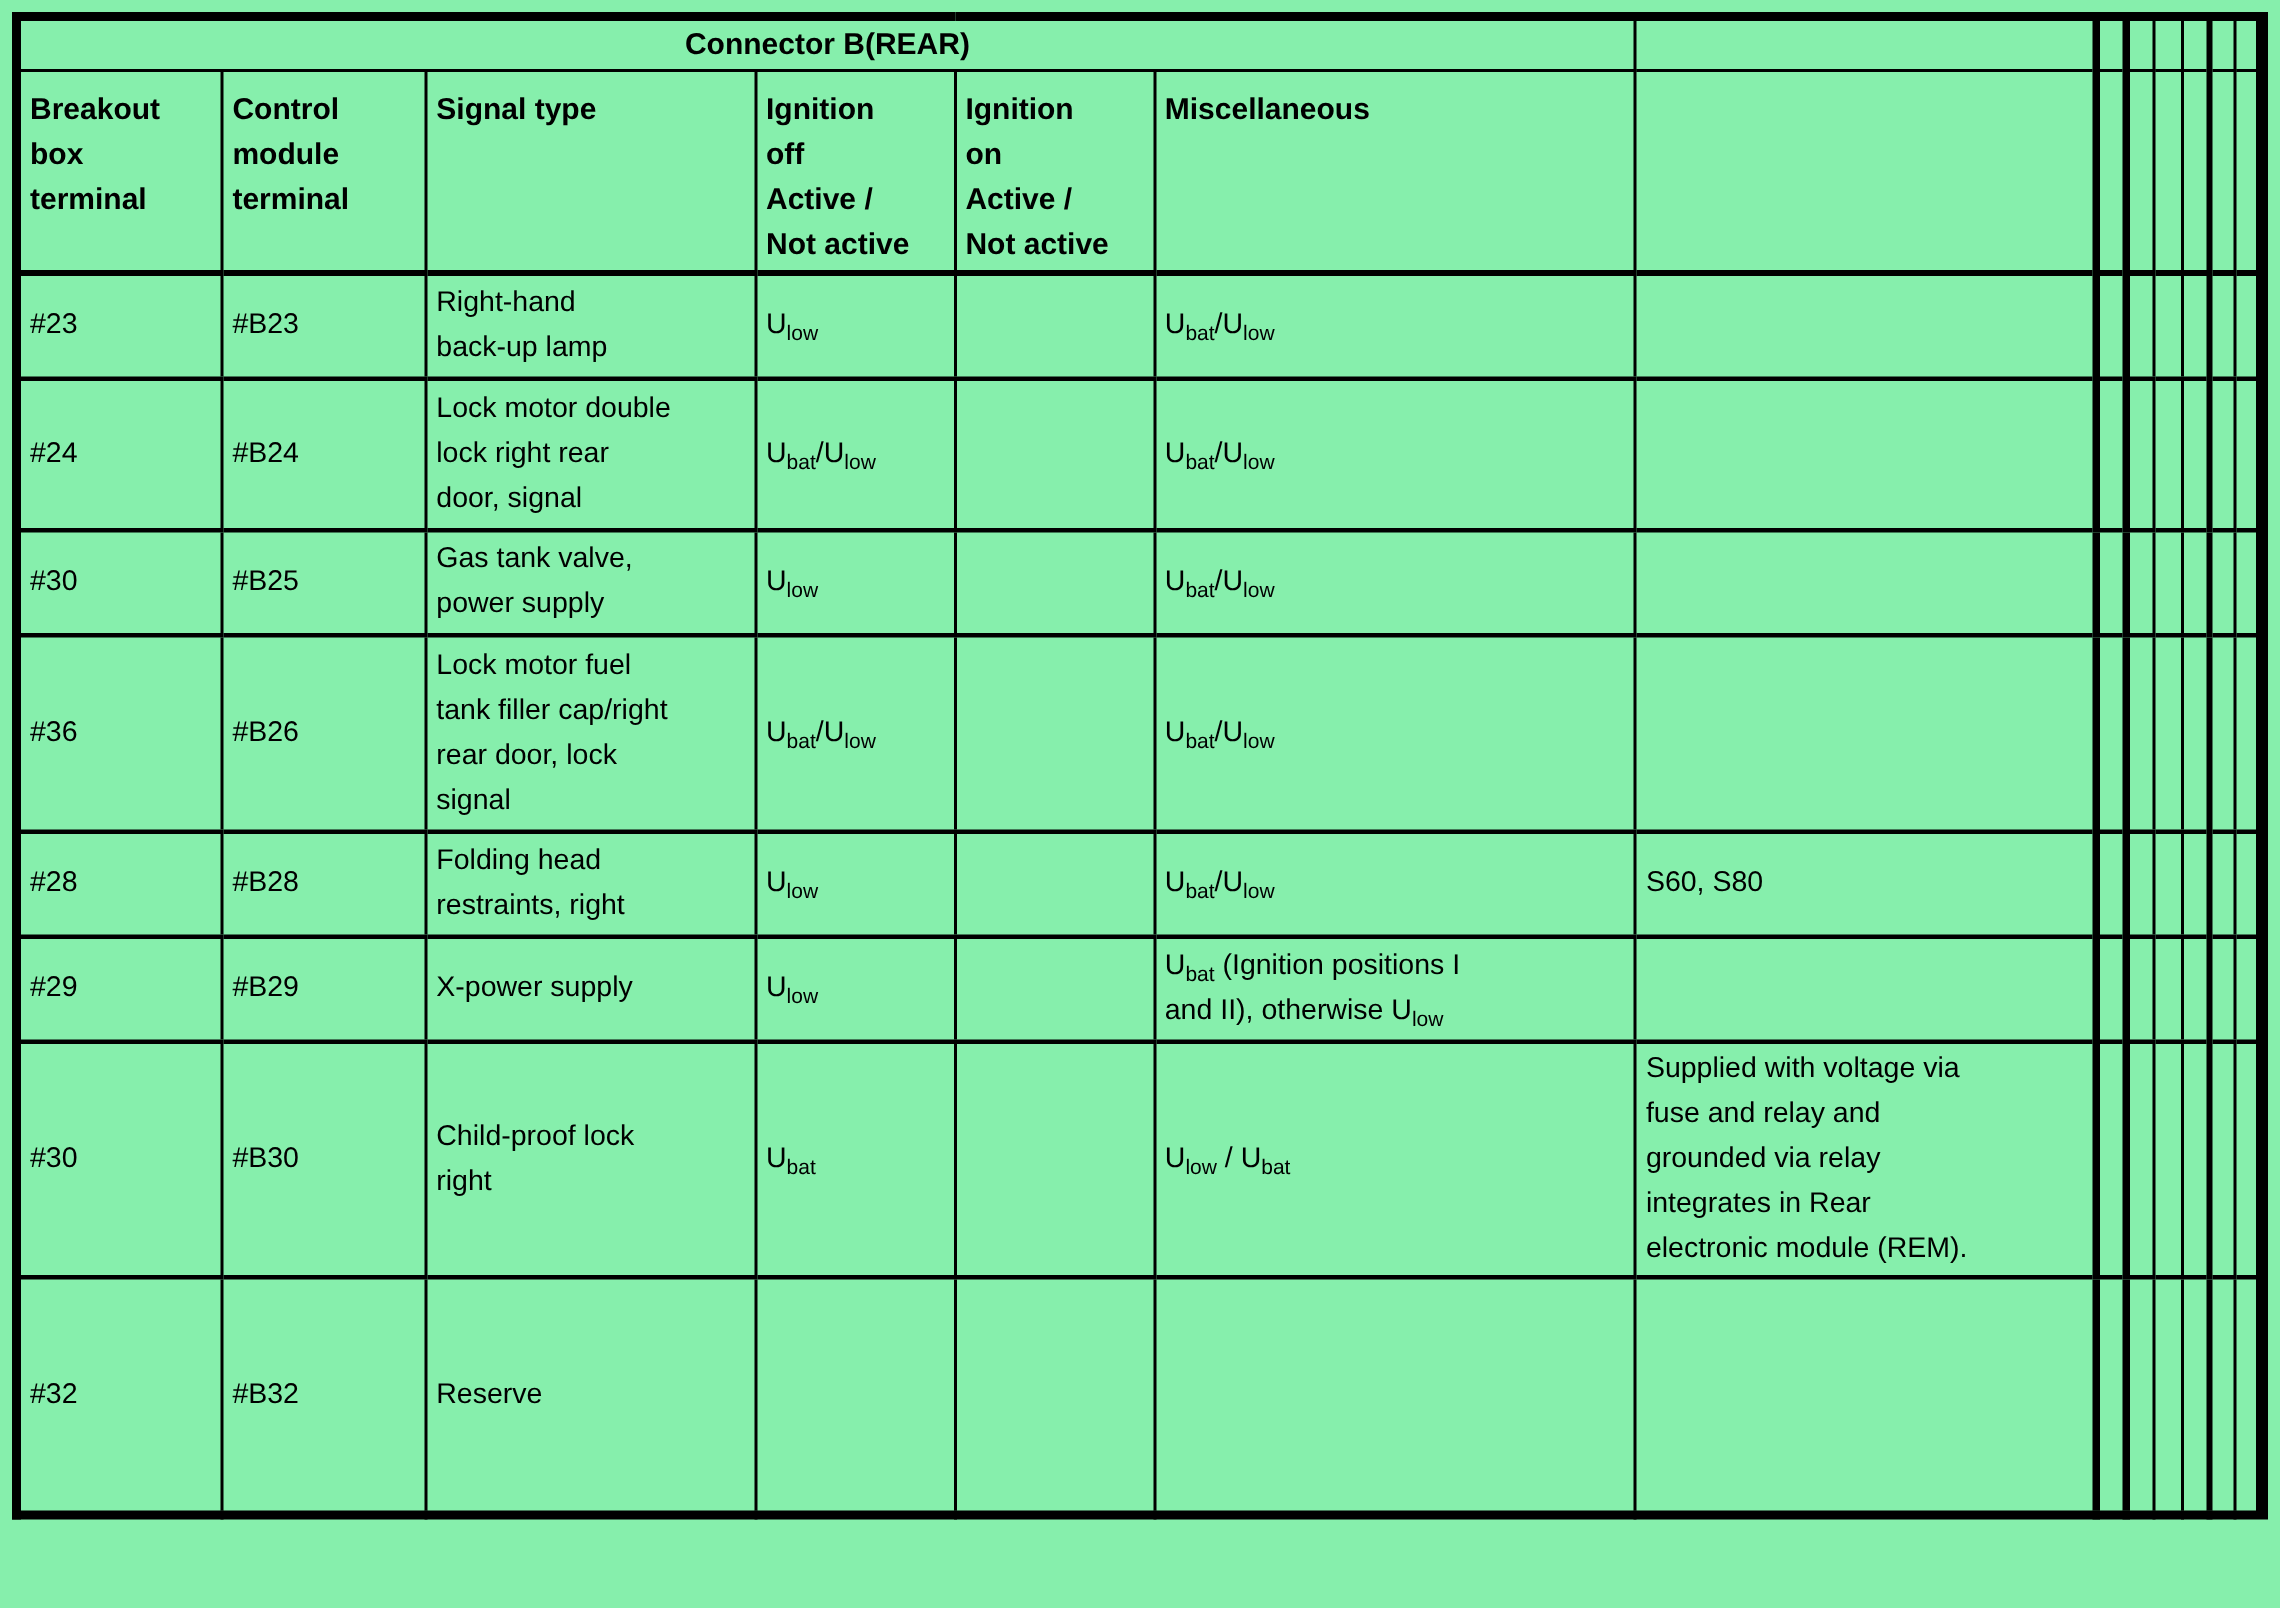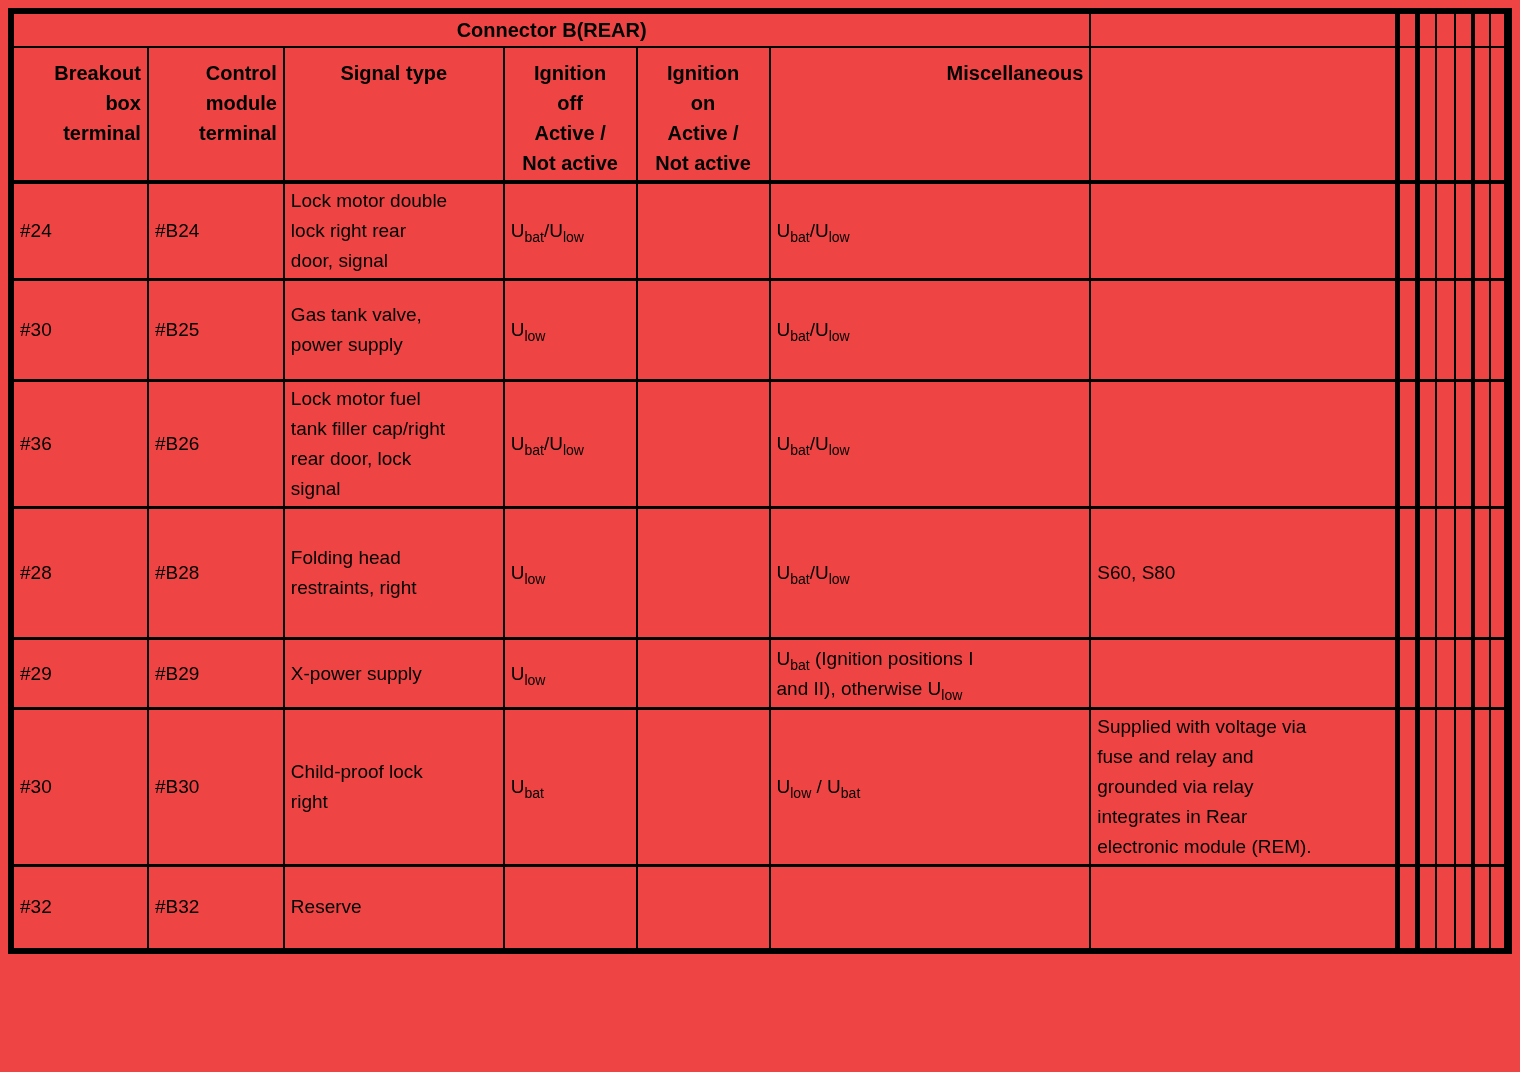--- a/index.html
+++ b/index.html
@@ -7,21 +7,21 @@
     padding: 0;
     background: #ffffff;
     font-family: "Liberation Sans", sans-serif;
     color: #000000;
   }
   .page {
     width: 1520px;
     height: 1072px;
     box-sizing: border-box;
     padding: 8px;
-    background: #ef4444;
+    background: #86efac;
     overflow: hidden;
   }
   table.connector-table {
     border-collapse: collapse;
     table-layout: fixed;
     border: 6px solid #000;
     border-right-width: 8px;
   }
   td, th {
     border: 2px solid #000;
@@ -45,25 +45,25 @@
   }
   
   thead tr.header-row { height: 130px; }
   tr.header-row th {
     border-top-width: 2px;
     border-bottom-width: 4px;
     font-size: 20px;
     font-weight: bold;
     line-height: 30px;
     vertical-align: top;
-    text-align: center;
+    text-align: left;
     padding: 10px 6px 2px 6px;
     white-space: pre-line;
   }
-  tr.header-row th.center { text-align: right; }
+  tr.header-row th.center { text-align: left; }
   
   tbody td {
     font-size: 19px;
     line-height: 30px;
     vertical-align: middle;
     text-align: left;
     padding: 2px 4px 2px 6px;
     white-space: pre-line;
   }
   tbody tr:nth-child(1)  { height: 70px;  }
@@ -140,20 +140,36 @@
         <th class="f1"></th>
         <th class="f2"></th>
         <th class="f3"></th>
         <th class="f4"></th>
         <th class="f5"></th>
         <th class="f6"></th>
       </tr>
     </thead>
     <tbody>
         <tr>
+          <td>#23</td>
+          <td>#B23</td>
+          <td>Right-hand
+back-up lamp</td>
+          <td>U<sub>low</sub></td>
+          <td></td>
+          <td>U<sub>bat</sub>/U<sub>low</sub></td>
+          <td></td>
+          <td class="f1"></td>
+          <td class="f2"></td>
+          <td class="f3"></td>
+          <td class="f4"></td>
+          <td class="f5"></td>
+          <td class="f6"></td>
+        </tr>
+        <tr>
           <td>#24</td>
           <td>#B24</td>
           <td>Lock motor double
 lock right rear
 door, signal</td>
           <td>U<sub>bat</sub>/U<sub>low</sub></td>
           <td></td>
           <td>U<sub>bat</sub>/U<sub>low</sub></td>
           <td></td>
           <td class="f1"></td>

